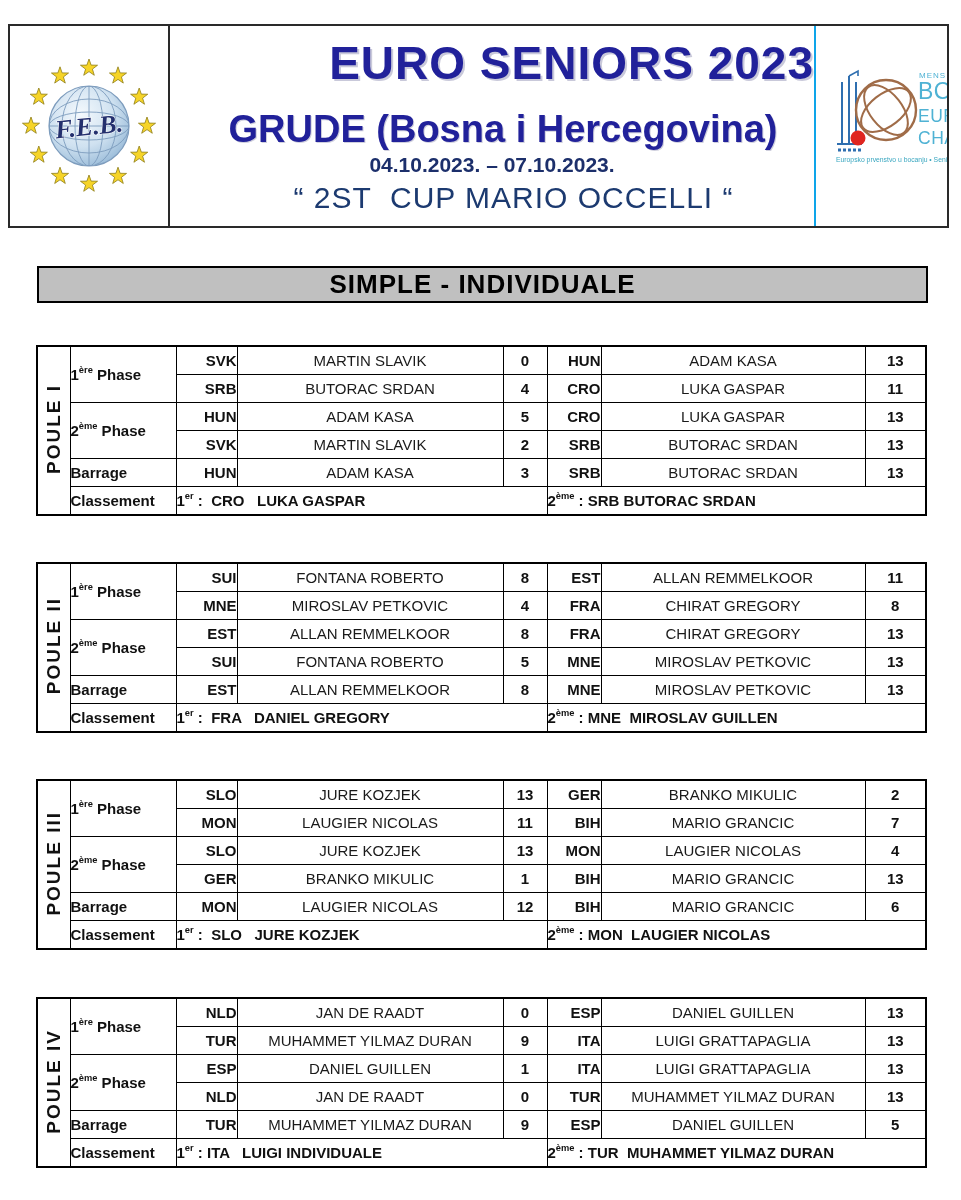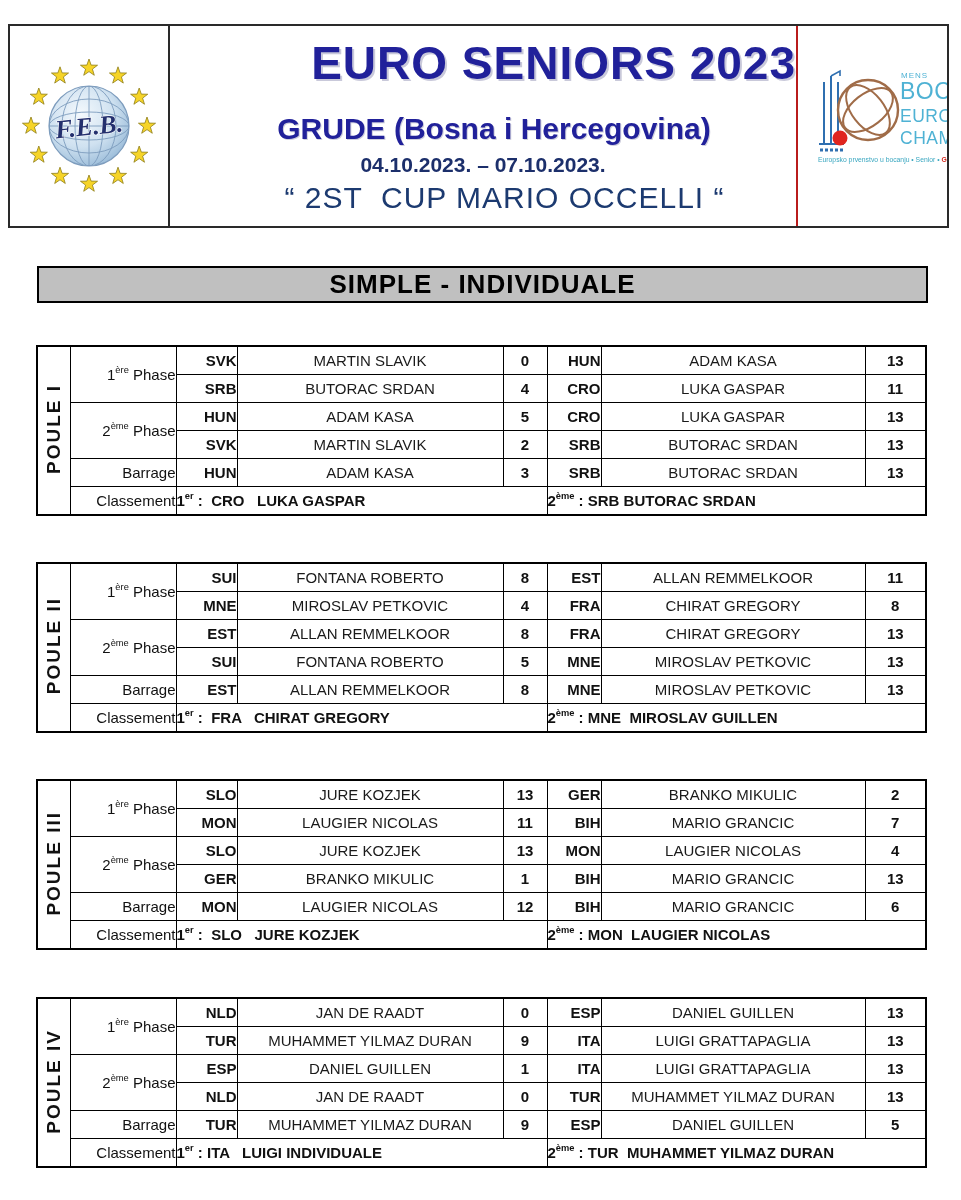--- a/index.html
+++ b/index.html
@@ -8,47 +8,47 @@
     font-family:"Liberation Sans","DejaVu Sans",sans-serif;color:#111;
     overflow:hidden;
   }
   
   .header-box{
     position:absolute;left:8px;top:24px;width:941px;height:204px;
     border:2px solid #2a2a2a;display:flex;box-sizing:border-box;background:#fff;
   }
   .header-left{width:160px;border-right:2px solid #2a2a2a;display:flex;align-items:center;justify-content:center;box-sizing:border-box;}
   .header-center{flex:1;text-align:center;box-sizing:border-box;}
-  .header-right{width:151px;border-left:2px solid #b91c1c;position:relative;overflow:hidden;box-sizing:border-box;}
+  .header-right{width:133px;border-left:2px solid #0ea5e9;position:relative;overflow:hidden;box-sizing:border-box;}
   .title{
     margin-top:12px;font-size:46px;line-height:50px;font-weight:700;letter-spacing:1px;
     color:#21219a;text-shadow:2px 2px 0 #c9c9da;text-align:right;
   }
   .subtitle{
-    margin-top:24px;font-size:30px;line-height:34px;font-weight:700;
+    margin-top:24px;font-size:38px;line-height:34px;font-weight:700;
     color:#21219a;text-shadow:1px 1px 0 #cfcfdd;padding-left:22px;
   }
   .dates{margin-top:7px;font-size:21px;line-height:24px;font-weight:700;color:#1c2f6b;}
   .cup{margin-top:4px;font-size:30px;line-height:33px;font-weight:400;color:#1c3a70;letter-spacing:1px;white-space:pre;padding-left:43px;}
   
   .banner{
     position:absolute;left:37px;top:266px;width:891px;height:37px;box-sizing:border-box;
     background:#c0c0c0;border:2px solid #000;display:flex;align-items:center;justify-content:center;
     font-size:26px;font-weight:700;color:#000;letter-spacing:1px;
   }
   
   .twrap{position:absolute;left:36px;width:889px;}
   table.poule{border-collapse:collapse;table-layout:fixed;width:889px;border:2px solid #000;}
   table.poule td{border:1px solid #000;height:27px;padding:0;font-size:15px;overflow:hidden;}
   td.pcell{text-align:center;vertical-align:middle;}
   .vert{
     writing-mode:vertical-rl;transform:rotate(180deg);display:inline-block;
     font-weight:700;font-size:19px;letter-spacing:2px;white-space:nowrap;
   }
-  td.phase{font-weight:400;text-align:right;white-space:pre;}
+  td.phase{font-weight:700;text-align:left;white-space:pre;}
   td.code{font-weight:700;text-align:right;}
   td.name{text-align:center;padding-left:9px;color:#1a1a1a;}
   td.score{font-weight:700;text-align:center;}
   td.cl{font-weight:700;text-align:left;padding-left:10px;white-space:pre;}
   sup{font-size:62%;position:relative;top:-0.1em;}
   .pw{white-space:pre;}
   
   .feb-svg{width:140px;height:140px;}
   .bocce-svg{position:absolute;left:6px;top:34px;}
 </style>
@@ -248,21 +248,21 @@
     <td class="phase">Barrage</td>
     <td class="code">EST</td>
     <td class="name">ALLAN REMMELKOOR</td>
     <td class="score">8</td>
     <td class="code">MNE</td>
     <td class="name">MIROSLAV PETKOVIC</td>
     <td class="score">13</td>
   </tr>
   <tr>
     <td class="phase">Classement</td>
-    <td class="cl" colspan="3"><span>1</span><sup>er</sup><span class="pw"> :  FRA   CHIRAT GREGORY</span></td>
+    <td class="cl" colspan="3"><span>1</span><sup>er</sup><span class="pw"> :  FRA   DANIEL GREGORY</span></td>
     <td class="cl" colspan="3"><span>2</span><sup>ème</sup><span class="pw"> : MNE  MIROSLAV GUILLEN</span></td>
   </tr>
 </tbody>
     </table>
 </div>
 
 <div class="twrap" style="top:779px">
 <table class="poule">
   <colgroup>
         <col style="width:33px">

